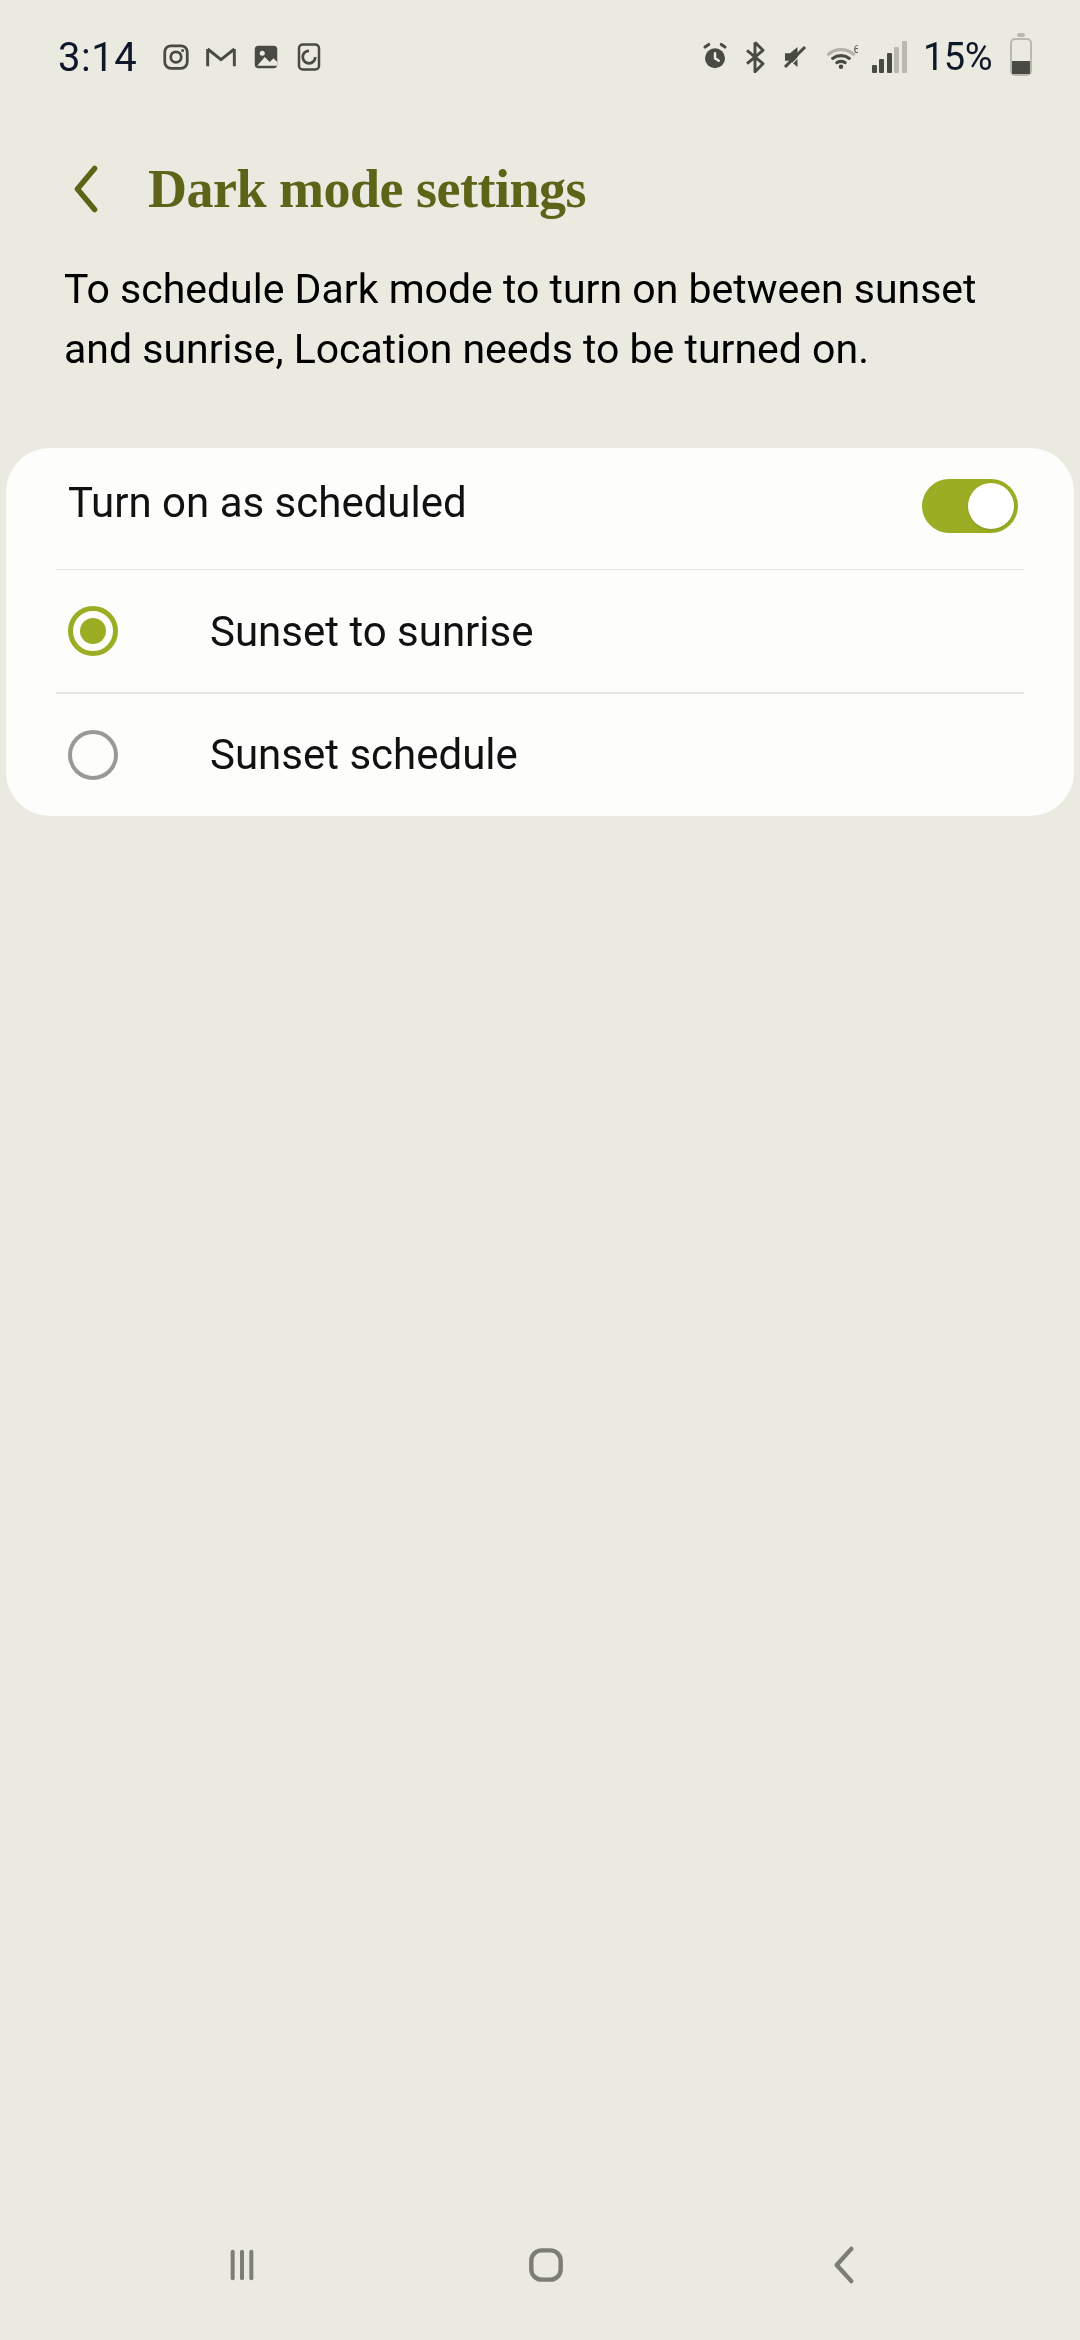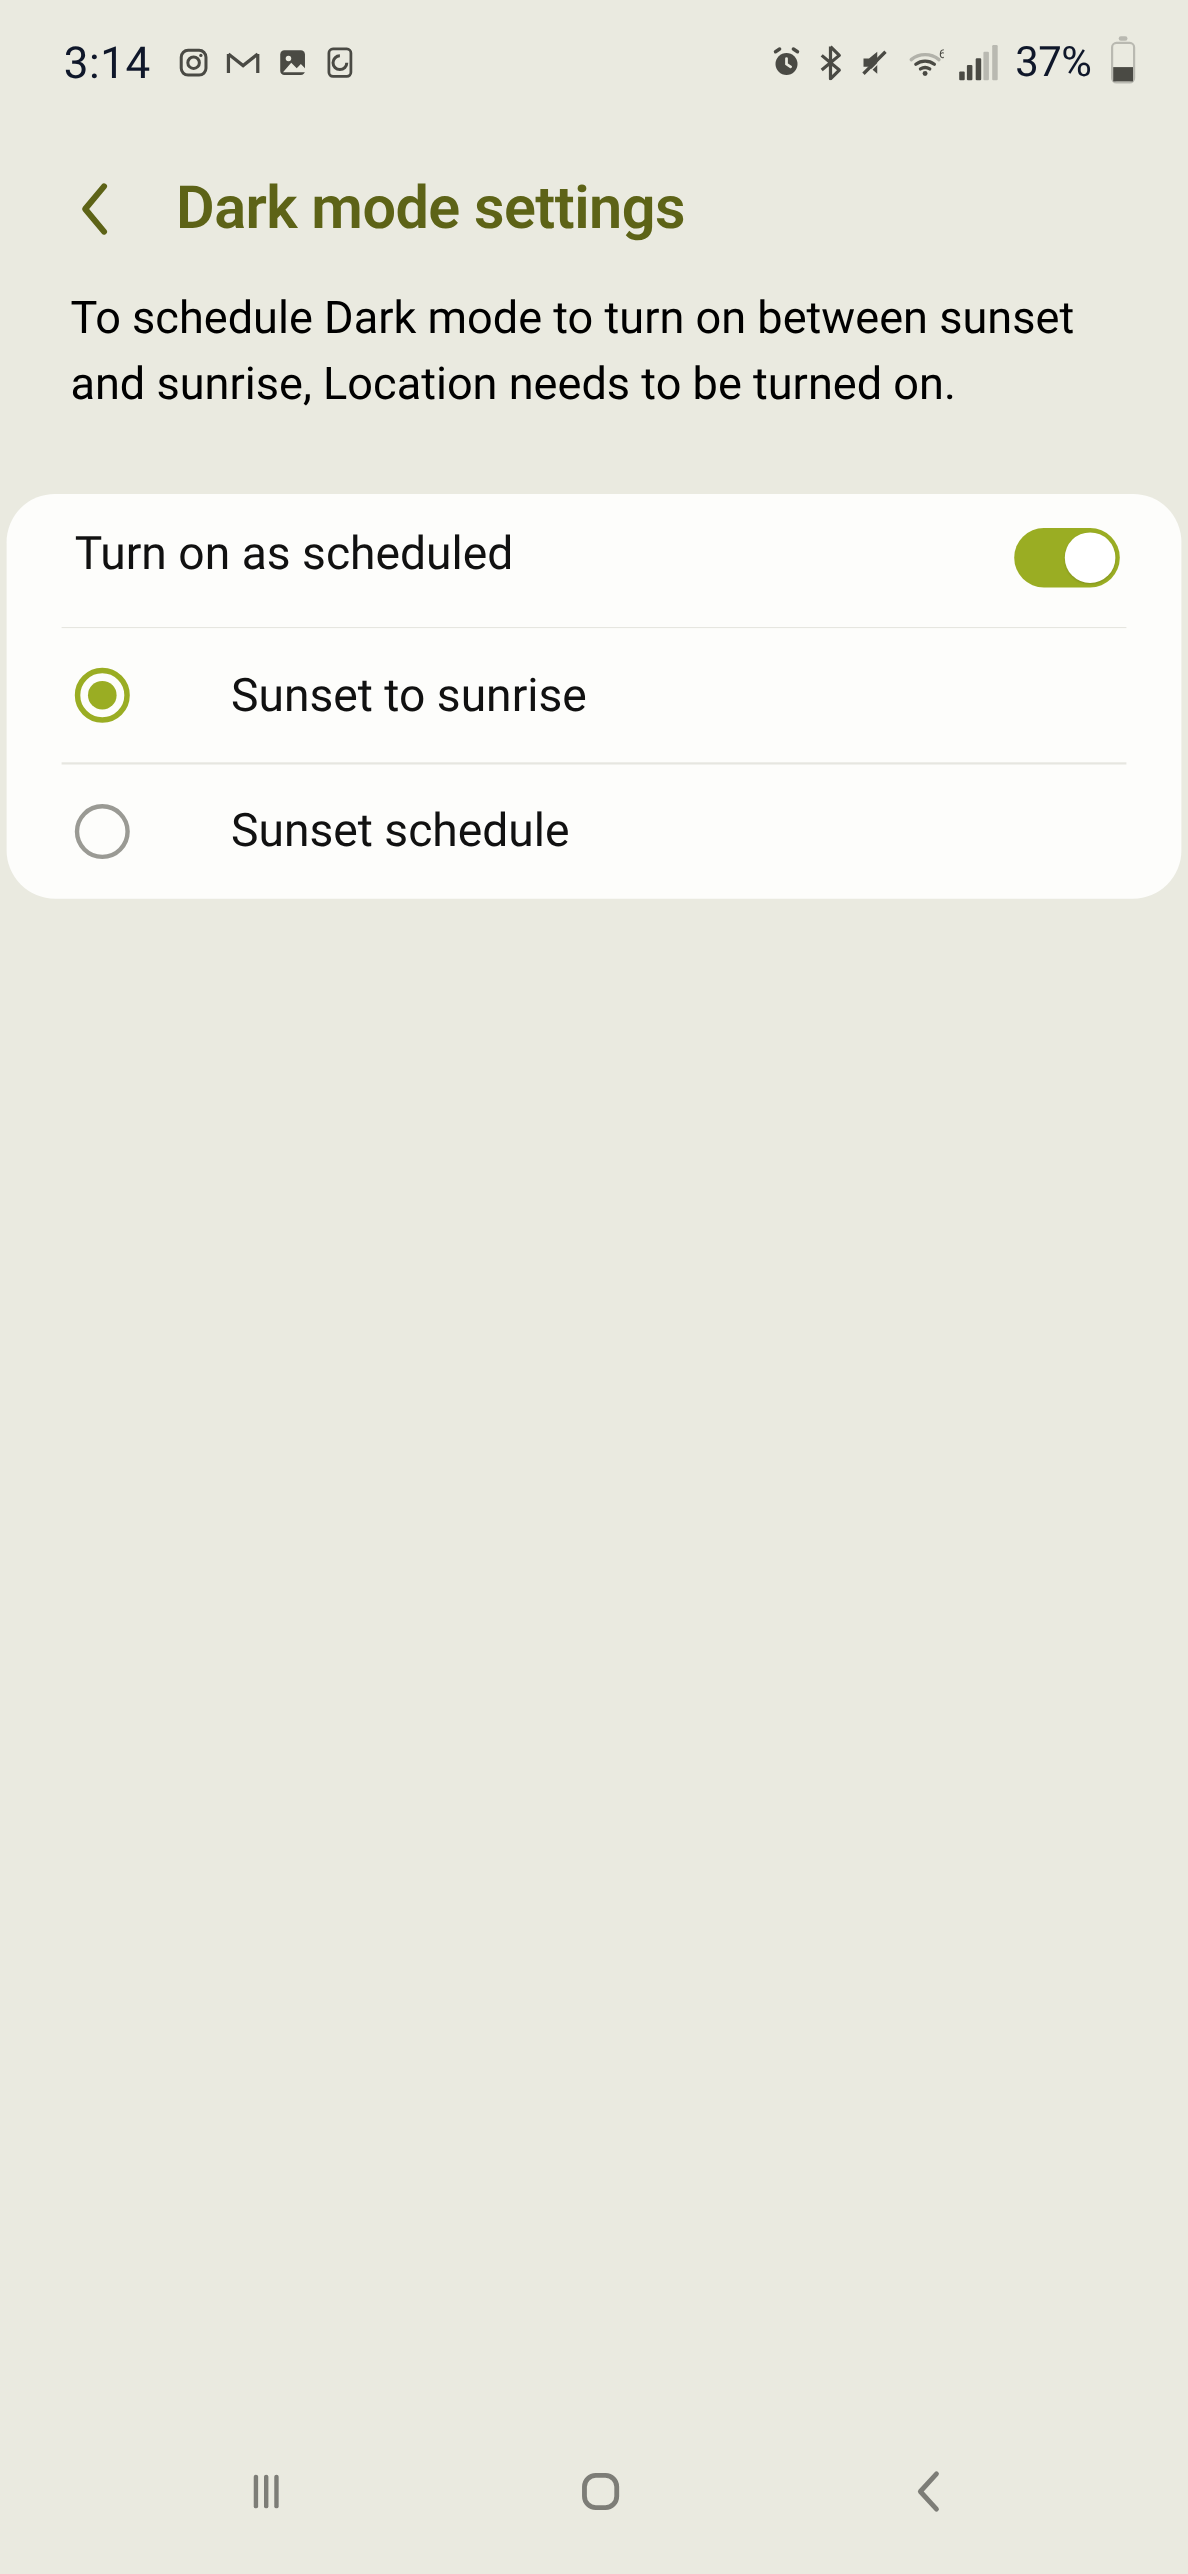--- a/index.html
+++ b/index.html
@@ -44,22 +44,23 @@
     .battery-fill {
       position: absolute; left: 0; right: 0; bottom: 0;
       height: 37%;
       background: #4a4a44;
     }
 
     
     .page-header {
       display: flex;
       align-items: center;
-      gap: 48px;
+      gap: 36px;
       padding: 62px 28px 40px 60px;
+      font-family: Liberation Serif, serif;
     }
     .back-btn {
       width: 52px; height: 52px;
       display: flex; align-items: center; justify-content: center;
       color: #5d6317;
     }
     .page-title {
       font-size: 54px;
       font-weight: 600;
       color: #5d6317;
@@ -229,21 +230,21 @@
         <text x="21" y="7" font-size="8" fill="#4a4a44" stroke="none">6</text>
       </svg>
     </span>
     <span class="cell-bars">
       <span class="on" style="height:8px"></span>
       <span class="on" style="height:14px"></span>
       <span class="on" style="height:20px"></span>
       <span style="height:26px"></span>
       <span style="height:32px"></span>
     </span>
-    <span class="battery-pct">37%</span>
+    <span class="battery-pct">15%</span>
     <span class="battery-shell">
         <span class="battery-fill"></span>
       </span>
   </div>
 </div>
 
 <div class="page-header">
   <div class="back-btn">
     <svg width="30" height="48" viewBox="0 0 16 28" fill="none" stroke="currentColor" stroke-width="3.2" stroke-linecap="round" stroke-linejoin="round">
       <path d="M13 2 L3 14 L13 26"></path>

